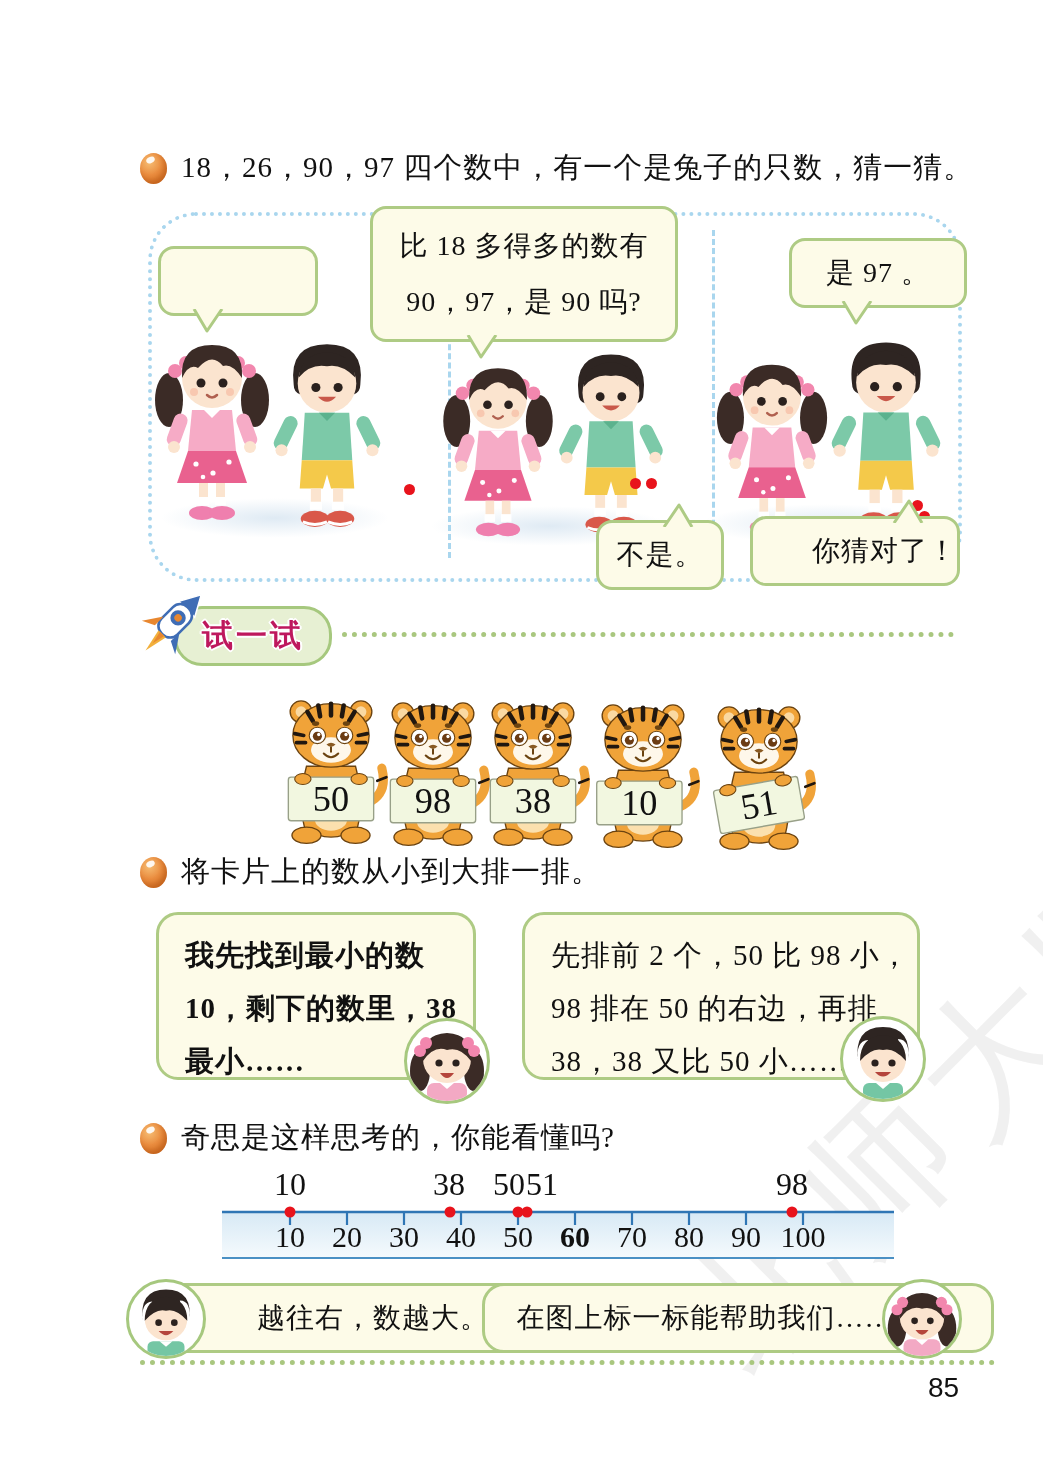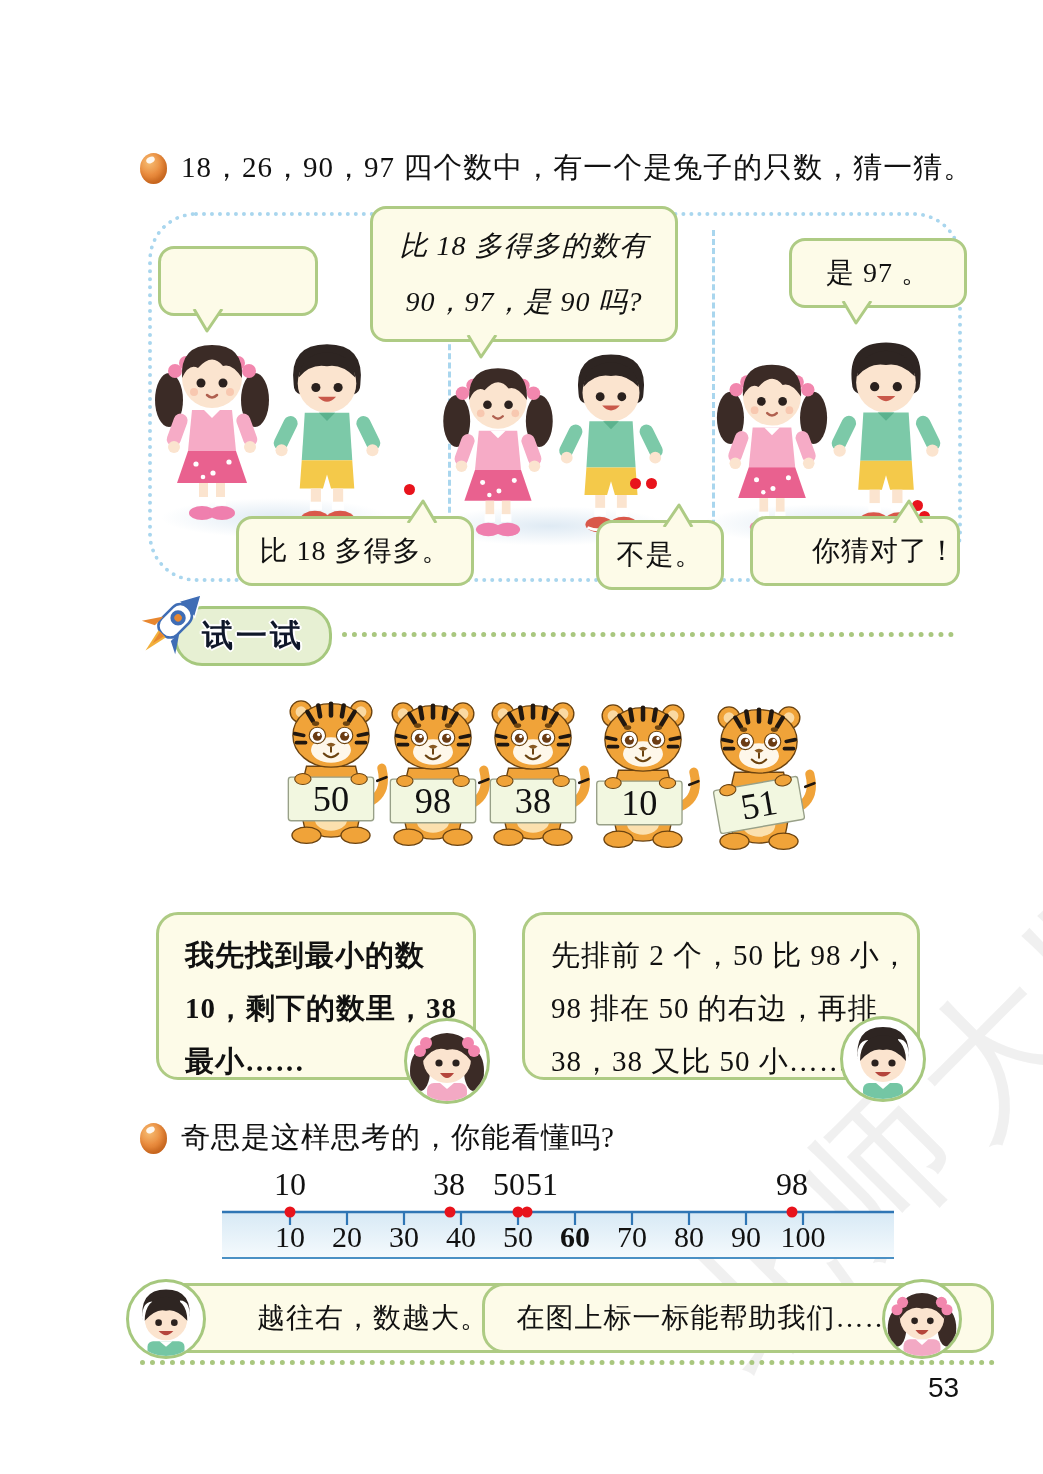--- a/index.html
+++ b/index.html
@@ -29,21 +29,21 @@
          border:4px dotted #a9d6ee;border-radius:48px;}
   .divider{position:absolute;border-left:3px dashed #a9d6ee;z-index:1;}
   .kid{position:absolute;z-index:2;}
   .ground{position:absolute;z-index:0;border-radius:50%;
           background:radial-gradient(ellipse at center, rgba(170,200,225,.38) 0%, rgba(170,200,225,0) 70%);}
   .rdot{position:absolute;width:11px;height:11px;border-radius:50%;background:#e8131c;z-index:4;}
 
   
   .try-pill{position:absolute;left:174px;top:606px;width:152px;height:54px;background:#e7f0d3;
             border:3px solid #a6c87e;border-radius:28px;display:flex;align-items:center;justify-content:center;}
-  .try-pill span{font-size:31px;font-weight:bold;color:#0f172a;letter-spacing:3px;
+  .try-pill span{font-size:31px;font-weight:bold;color:#be185d;letter-spacing:3px;
             text-shadow:-2px 0 #fff,2px 0 #fff,0 -2px #fff,0 2px #fff,-1px -1px #fff,1px 1px #fff,-1px 1px #fff,1px -1px #fff;}
   .dotline{position:absolute;border-top:5px dotted #a9c77f;}
 
   
   .tiger{position:absolute;width:118px;height:162px;}
   .tiger svg{width:100%;height:100%;}
   .cardrect{fill:#f2f7e0;stroke:#98a088;stroke-width:1.5;}
   .cardnum{font-size:40px;font-family:"Liberation Serif",serif;fill:#111;}
   .paw{fill:#f0a339;stroke:#6b4310;stroke-width:1.2;}
 
@@ -243,41 +243,35 @@
   <svg class="kid" style="left:824px;top:328px;width:124px;height:206px;">
       <use href="#sym-boy"></use>
     </svg>
 
   <div class="speech" style="left:158px;top:246px;width:154px;height:64px;">
     <svg class="tail down" style="left:30px;" viewBox="0 0 36 26">
         <path d="M3,0 L16,22 L31,0" fill="#fdfbe8" stroke="#aecb84" stroke-width="3" stroke-linejoin="round"></path>
       </svg>
   </div>
 
-  <div class="speech" style="left:370px;top:206px;width:302px;height:130px;font-style:italic;">
+  <div class="speech" style="left:370px;top:206px;width:302px;height:130px;">
     <span class="line">比 18 多得多的数有</span>
     <span class="line">90，97，是 90 吗?</span>
     <svg class="tail down" style="left:92px;" viewBox="0 0 36 26">
         <path d="M3,0 L16,22 L31,0" fill="#fdfbe8" stroke="#aecb84" stroke-width="3" stroke-linejoin="round"></path>
       </svg>
   </div>
 
   <div class="speech" style="left:760px;top:238px;width:172px;height:64px;margin-left:29px;">
     <span class="line">是 97 。</span>
     <svg class="tail down" style="left:48px;" viewBox="0 0 36 26">
         <path d="M3,0 L16,22 L31,0" fill="#fdfbe8" stroke="#aecb84" stroke-width="3" stroke-linejoin="round"></path>
       </svg>
   </div>
 
-  <div class="speech" style="left:236px;top:516px;width:232px;height:64px;">
-    <span class="line">比 18 多得多。</span>
-    <svg class="tail up" style="left:164px;" viewBox="0 0 36 26">
-        <path d="M3,0 L16,22 L31,0" fill="#fdfbe8" stroke="#aecb84" stroke-width="3" stroke-linejoin="round"></path>
-      </svg>
-  </div>
 
   <div class="speech" style="left:596px;top:520px;width:122px;height:64px;">
     <span class="line">不是。</span>
     <svg class="tail up" style="left:60px;" viewBox="0 0 36 26">
         <path d="M3,0 L16,22 L31,0" fill="#fdfbe8" stroke="#aecb84" stroke-width="3" stroke-linejoin="round"></path>
       </svg>
   </div>
 
   <div class="speech" style="left:750px;top:516px;width:204px;height:64px;align-items:flex-end;">
     <span class="line">你猜对了！</span>
@@ -350,20 +344,24 @@
         <use href="#sym-tiger"></use>
         <g transform="rotate(-10 65 118)">
           <rect class="cardrect" x="18" y="94" width="94" height="48" rx="3"></rect>
           <text class="cardnum" x="65" y="131" text-anchor="middle">51</text>
           <ellipse class="paw" cx="34" cy="96" rx="9" ry="6"></ellipse>
           <ellipse class="paw" cx="96" cy="96" rx="9" ry="6"></ellipse>
         </g>
       </svg>
   </div>
 
+  <div class="sec-title" style="left:140px;top:852px;">
+    <span class="bullet"></span>
+    <span>将卡片上的数从小到大排一排。</span>
+  </div>
 
   <div class="thought" style="left:156px;top:912px;width:262px;height:134px;font-weight:bold;">
     <div class="line">我先找到最小的数</div>
     <div class="line">10，剩下的数里，38</div>
     <div class="line">最小……</div>
   </div>
   <div class="avatar" style="left:404px;top:1018px;width:80px;height:80px;">
     <svg viewBox="0 0 80 80">
         <use href="#sym-girl-face"></use>
       </svg>
@@ -440,15 +438,15 @@
     <span>在图上标一标能帮助我们……</span>
   </div>
   <div class="avatar" style="left:882px;top:1279px;width:74px;height:74px;">
     <svg viewBox="0 0 80 80">
         <use href="#sym-girl-face"></use>
       </svg>
   </div>
 
   <div class="dotline" style="left:140px;top:1360px;width:855px;"></div>
 
-  <div class="pagenum">53</div>
+  <div class="pagenum">85</div>
 
 </div>
 
 </body></html>

